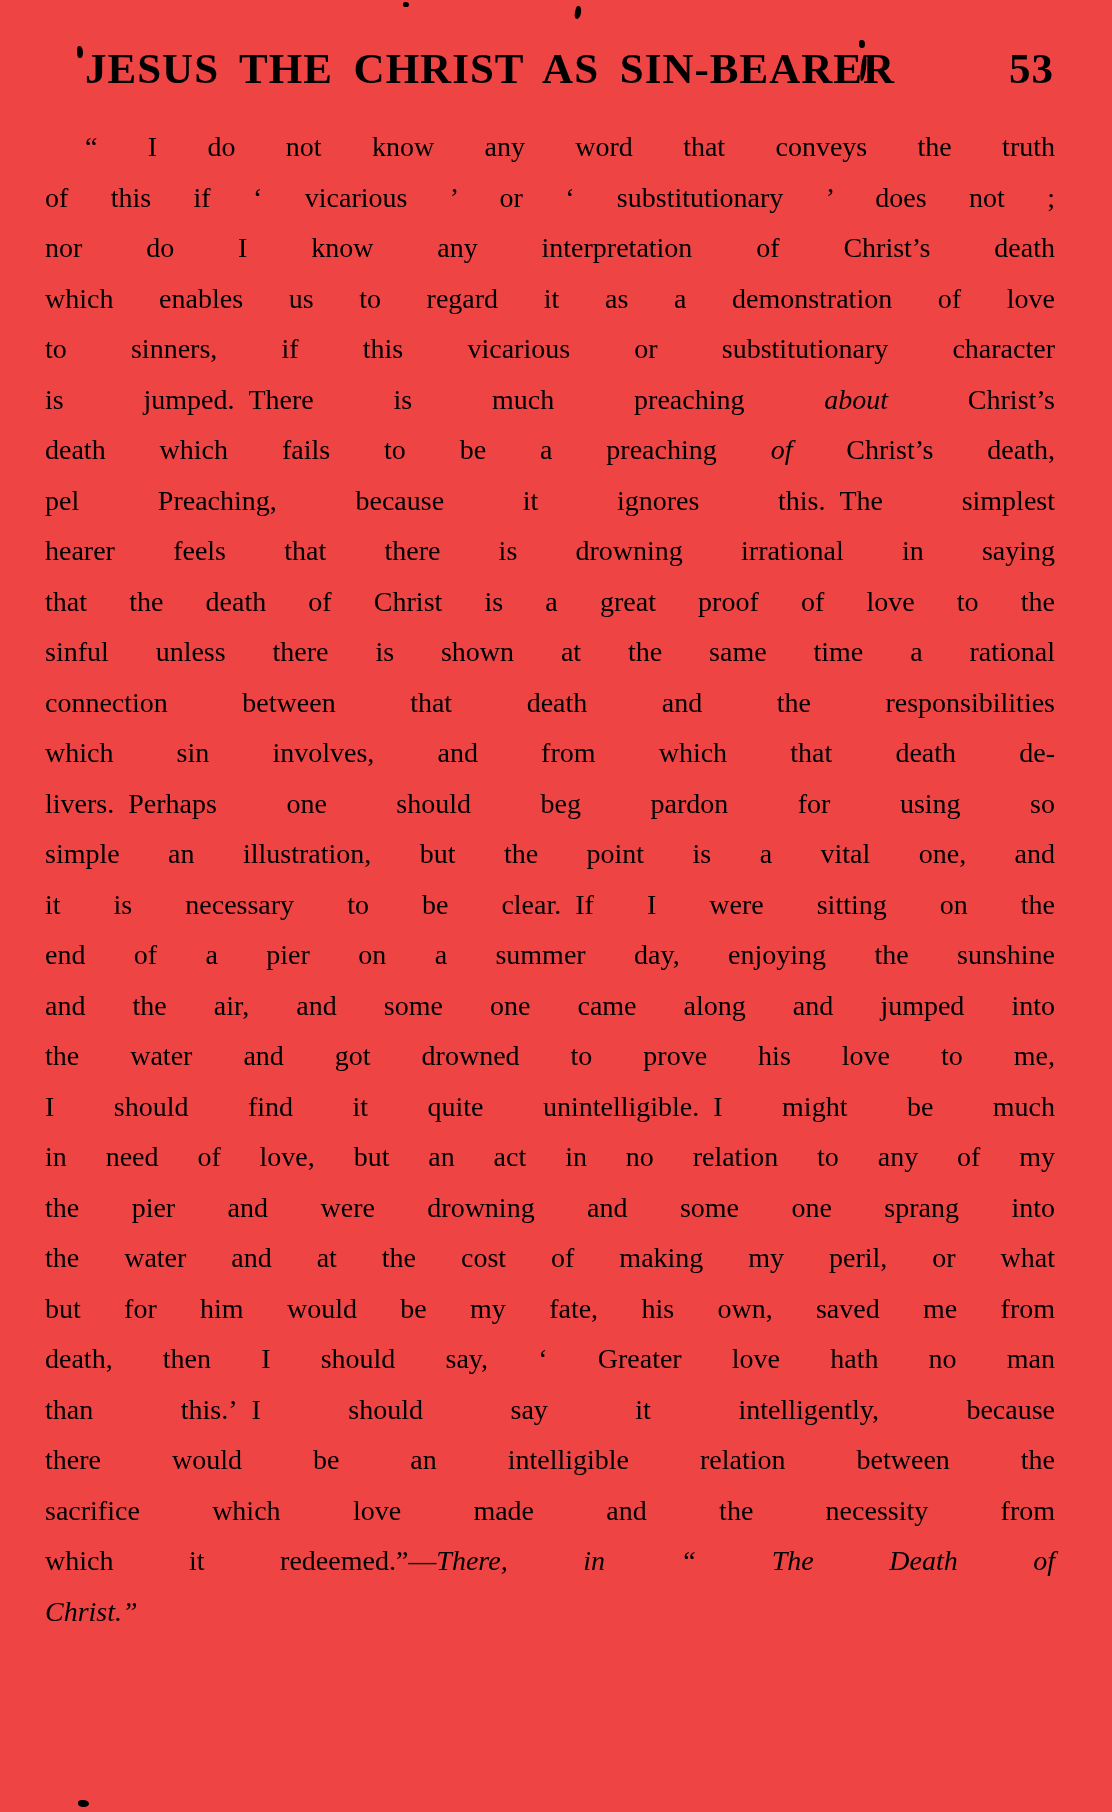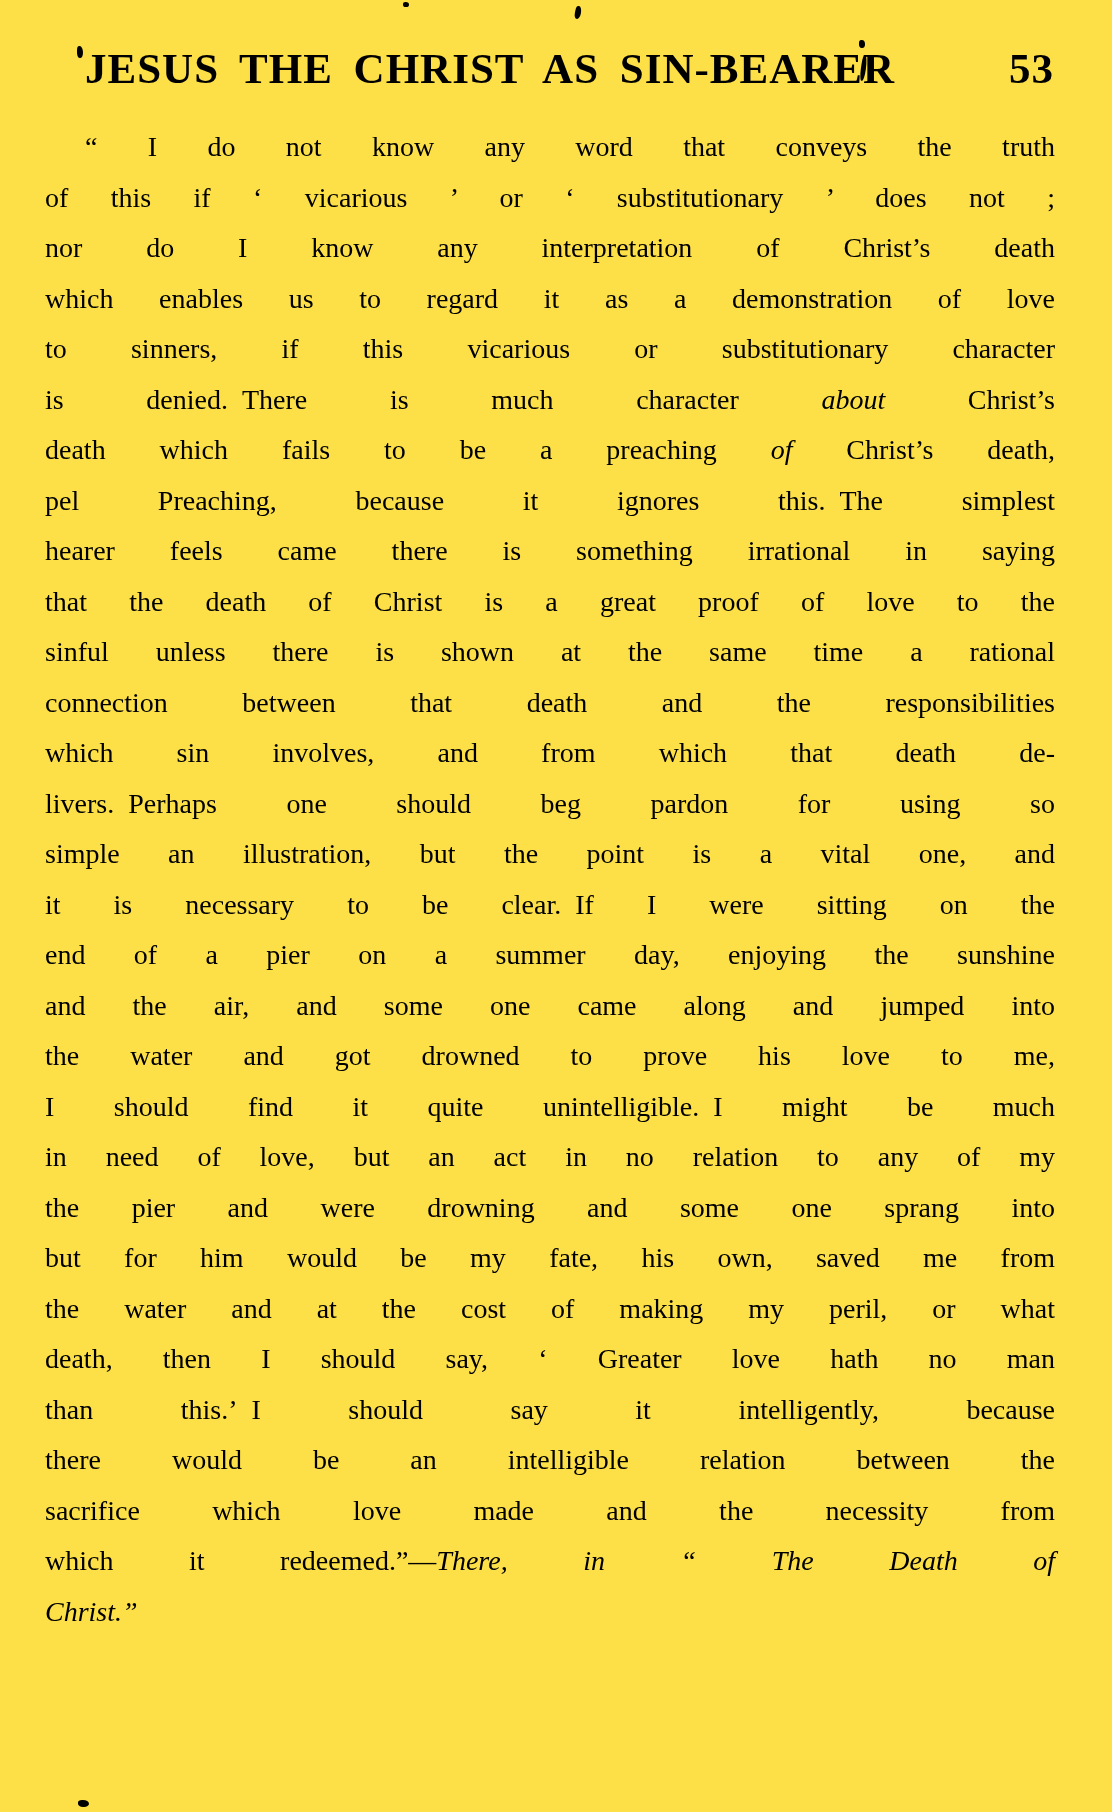--- a/index.html
+++ b/index.html
@@ -4,21 +4,21 @@
 <style>
   html, body {
     margin: 0;
     padding: 0;
     background: #ffffff;
   }
   .page {
     position: relative;
     width: 1112px;
     height: 1812px;
-    background: #fde047;
+    background: #ef4444;
     color: #000000;
     font-family: "Liberation Serif", "DejaVu Serif", serif;
     overflow: hidden;
   }
   .running-header {
     position: absolute;
     left: 85px;
     right: 58px;
     top: 44px;
     display: flex;
@@ -79,39 +79,39 @@
     <span class="title">JESUS THE CHRIST AS SIN-BEARER</span>
     <span class="pagenum">53</span>
   </div>
 
   <div class="page-body">
       <div class="line indent"><span>“ I do not know any word that conveys the truth</span></div>
       <div class="line"><span>of this if ‘ vicarious ’ or ‘ substitutionary ’ does not ;</span></div>
       <div class="line"><span>nor do I know any interpretation of Christ’s death</span></div>
       <div class="line"><span>which enables us to regard it as a demonstration of love</span></div>
       <div class="line"><span>to sinners, if this vicarious or substitutionary character</span></div>
-      <div class="line"><span>is denied. There is much character </span><span class="it">about</span><span> Christ’s</span></div>
+      <div class="line"><span>is jumped. There is much preaching </span><span class="it">about</span><span> Christ’s</span></div>
       <div class="line"><span>death which fails to be a preaching </span><span class="it">of</span><span> Christ’s death,</span></div>
       <div class="line"><span>pel Preaching, because it ignores this. The simplest</span></div>
-      <div class="line"><span>hearer feels came there is something irrational in saying</span></div>
+      <div class="line"><span>hearer feels that there is drowning irrational in saying</span></div>
       <div class="line"><span>that the death of Christ is a great proof of love to the</span></div>
       <div class="line"><span>sinful unless there is shown at the same time a rational</span></div>
       <div class="line"><span>connection between that death and the responsibilities</span></div>
       <div class="line"><span>which sin involves, and from which that death de-</span></div>
       <div class="line"><span>livers. Perhaps one should beg pardon for using so</span></div>
       <div class="line"><span>simple an illustration, but the point is a vital one, and</span></div>
       <div class="line"><span>it is necessary to be clear. If I were sitting on the</span></div>
       <div class="line"><span>end of a pier on a summer day, enjoying the sunshine</span></div>
       <div class="line"><span>and the air, and some one came along and jumped into</span></div>
       <div class="line"><span>the water and got drowned to prove his love to me,</span></div>
       <div class="line"><span>I should find it quite unintelligible. I might be much</span></div>
       <div class="line"><span>in need of love, but an act in no relation to any of my</span></div>
       <div class="line"><span>the pier and were drowning and some one sprang into</span></div>
+      <div class="line"><span>the water and at the cost of making my peril, or what</span></div>
       <div class="line"><span>but for him would be my fate, his own, saved me from</span></div>
-      <div class="line"><span>the water and at the cost of making my peril, or what</span></div>
       <div class="line"><span>death, then I should say, ‘ Greater love hath no man</span></div>
       <div class="line"><span>than this.’ I should say it intelligently, because</span></div>
       <div class="line"><span>there would be an intelligible relation between the</span></div>
       <div class="line"><span>sacrifice which love made and the necessity from</span></div>
       <div class="line"><span>which it redeemed.”—</span><span class="it">There, in “ The Death of</span></div>
       <div class="line left"><span class="it">Christ.”</span></div>
     </div>
 
   <div class="speck s1"></div>
   <div class="speck s2"></div>

